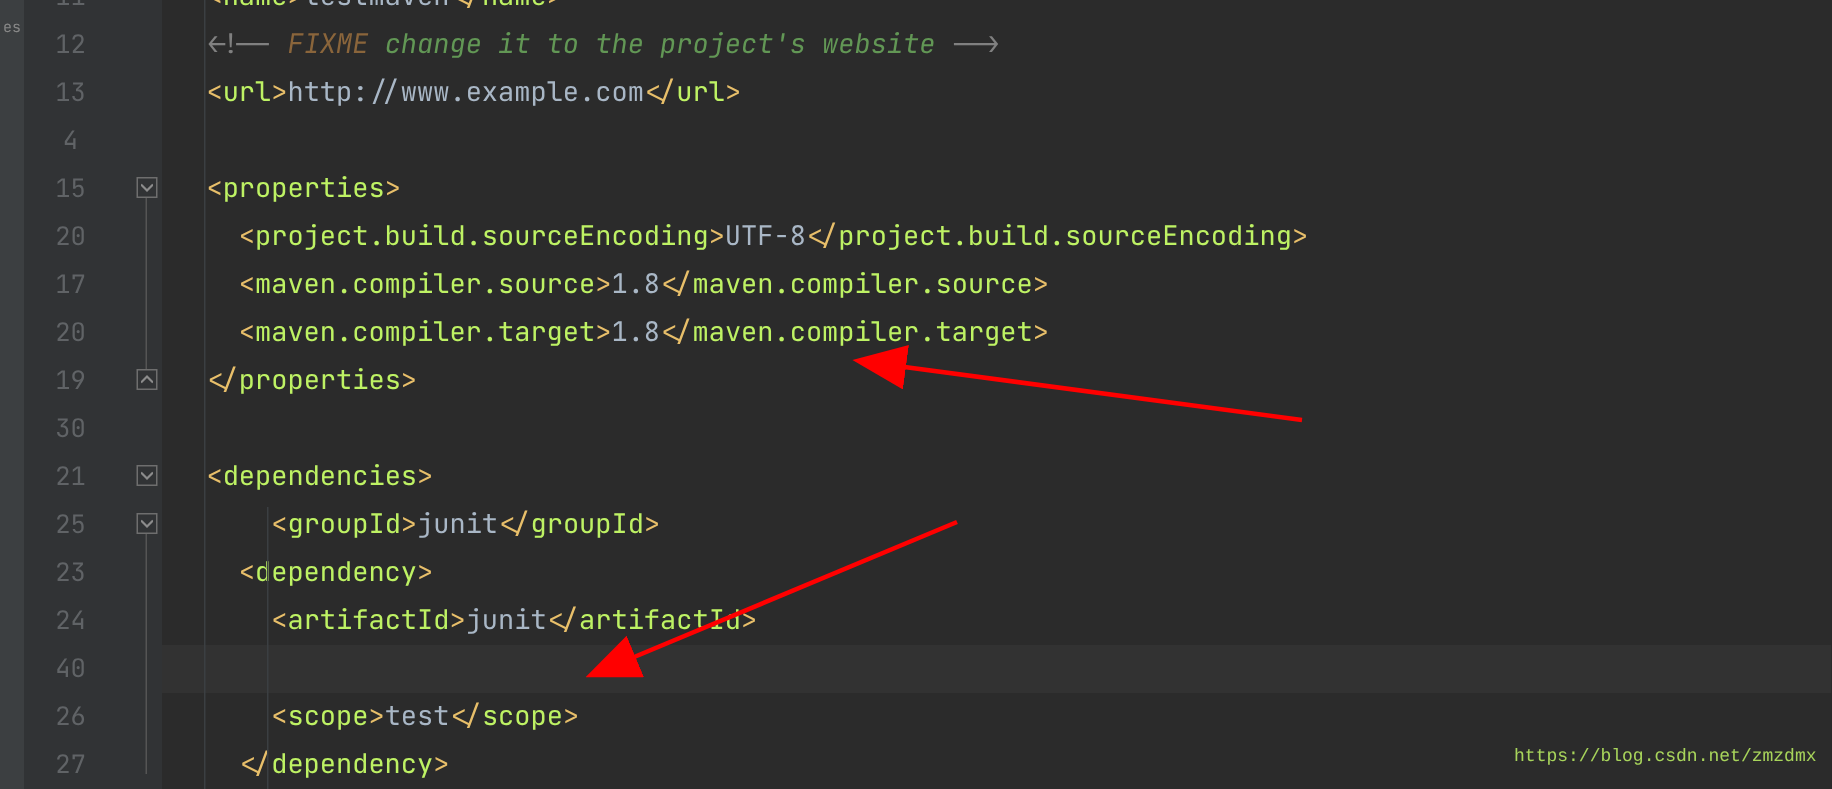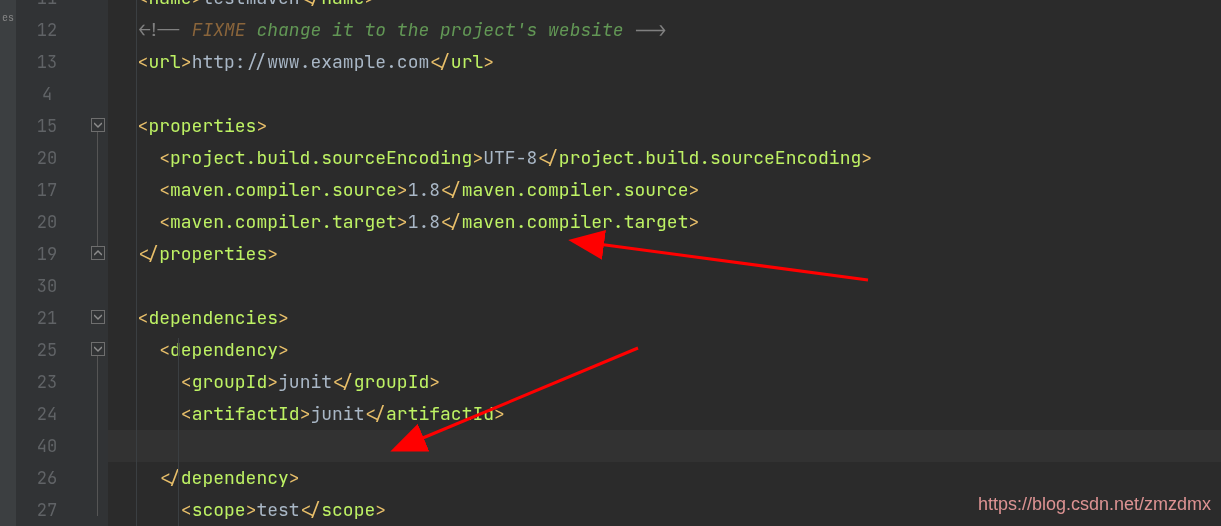--- a/index.html
+++ b/index.html
@@ -18,21 +18,21 @@
   .t-text{color:#a9b7c6;}
   .t-comment{color:#808080;}
   .t-commentkw{color:#8a653b;font-style:italic;}
   .t-commentit{color:#629755;font-style:italic;}
   .hl-line{position:absolute;left:0;right:0;height:32px;background:#323232;}
   .sel{background:#214283;border-radius:2px;padding:0 1px;}
   .current-hl{outline:1px solid #3c5d3d;background:#2d4436;}
   .annot{position:absolute;pointer-events:none;}
   .arrow-line{stroke:#ff0000;stroke-width:3;fill:none;}
   .arrow-head{fill:#ff0000;}
-  .watermark{position:absolute;right:10px;bottom:6px;color:#fca5a5;font-family:Liberation Sans, sans-serif;font-size:18px;opacity:.85;}
+  .watermark{position:absolute;right:10px;bottom:6px;color:#bef264;font-family:Liberation Mono, monospace;font-size:12px;opacity:.85;}
 </style>
 </head>
 <body>
 
 <div class="editor">
   <div class="left-strip">
     <div style="font-size:10px;color:#888;padding:2px;">es</div>
   </div>
   <div class="gutter">
     <div class="ln" style="margin-top:-18px">11</div>
@@ -83,26 +83,26 @@
     <div class="row">  <span class="t-comment">&lt;!--</span> <span class="t-commentkw">FIXME</span> <span class="t-commentit">change it to the project's website</span> <span class="t-comment">--&gt;</span></div>
     <div class="row">  <span class="t-bracket">&lt;</span><span class="t-tag">url</span><span class="t-bracket">&gt;</span><span class="t-text">http://www.example.com</span><span class="t-bracket">&lt;/</span><span class="t-tag">url</span><span class="t-bracket">&gt;</span></div>
     <div class="row"></div>
     <div class="row">  <span class="t-bracket">&lt;</span><span class="t-tag">properties</span><span class="t-bracket">&gt;</span></div>
     <div class="row">    <span class="t-bracket">&lt;</span><span class="t-tag">project.build.sourceEncoding</span><span class="t-bracket">&gt;</span><span class="t-text">UTF-8</span><span class="t-bracket">&lt;/</span><span class="t-tag">project.build.sourceEncoding</span><span class="t-bracket">&gt;</span></div>
     <div class="row">    <span class="t-bracket">&lt;</span><span class="t-tag">maven.compiler.source</span><span class="t-bracket">&gt;</span><span class="t-text">1.8</span><span class="t-bracket">&lt;/</span><span class="t-tag">maven.compiler.source</span><span class="t-bracket">&gt;</span></div>
     <div class="row">    <span class="t-bracket">&lt;</span><span class="t-tag">maven.compiler.target</span><span class="t-bracket">&gt;</span><span class="t-text">1.8</span><span class="t-bracket">&lt;/</span><span class="t-tag">maven.compiler.target</span><span class="t-bracket">&gt;</span></div>
     <div class="row">  <span class="t-bracket">&lt;/</span><span class="t-tag">properties</span><span class="t-bracket">&gt;</span></div>
     <div class="row"></div>
     <div class="row">  <span class="t-bracket">&lt;</span><span class="t-tag">dependencies</span><span class="t-bracket">&gt;</span></div>
+    <div class="row">      <span class="t-bracket">&lt;</span><span class="t-tag">groupId</span><span class="t-bracket">&gt;</span><span class="t-text">junit</span><span class="t-bracket">&lt;/</span><span class="t-tag">groupId</span><span class="t-bracket">&gt;</span></div>
     <div class="row">    <span class="t-bracket">&lt;</span><span class="t-tag">dependency</span><span class="t-bracket">&gt;</span></div>
-    <div class="row">      <span class="t-bracket">&lt;</span><span class="t-tag">groupId</span><span class="t-bracket">&gt;</span><span class="t-text">junit</span><span class="t-bracket">&lt;/</span><span class="t-tag">groupId</span><span class="t-bracket">&gt;</span></div>
     <div class="row">      <span class="t-bracket">&lt;</span><span class="t-tag">artifactId</span><span class="t-bracket">&gt;</span><span class="t-text">junit</span><span class="t-bracket">&lt;/</span><span class="t-tag">artifactId</span><span class="t-bracket">&gt;</span></div>
     <div class="row">      <span class="current-hl"><span class="t-bracket">&lt;</span><span class="t-tag">version</span><span class="t-bracket">&gt;</span></span><span class="t-text">4.12</span><span class="sel"><span class="t-bracket">&lt;/</span><span class="t-tag">version</span><span class="t-bracket">&gt;</span></span></div>
+    <div class="row">      <span class="t-bracket">&lt;</span><span class="t-tag">scope</span><span class="t-bracket">&gt;</span><span class="t-text">test</span><span class="t-bracket">&lt;/</span><span class="t-tag">scope</span><span class="t-bracket">&gt;</span></div>
     <div class="row">    <span class="t-bracket">&lt;/</span><span class="t-tag">dependency</span><span class="t-bracket">&gt;</span></div>
-    <div class="row">      <span class="t-bracket">&lt;</span><span class="t-tag">scope</span><span class="t-bracket">&gt;</span><span class="t-text">test</span><span class="t-bracket">&lt;/</span><span class="t-tag">scope</span><span class="t-bracket">&gt;</span></div>
 
     <div style="position:absolute;left:28px;top:0;bottom:0;border-left:1px solid #3b3f42;"></div>
     <div style="position:absolute;left:70px;top:338px;bottom:0;border-left:1px solid #3b3f42;"></div>
 
     <svg class="annot" style="left:0;top:0" width="1100" height="526">
       <defs>
         <marker id="ah" markerWidth="12" markerHeight="10" refX="2" refY="5" orient="auto">
           <path d="M0,0 L12,5 L0,10 z" class="arrow-head"></path>
         </marker>
       </defs>

